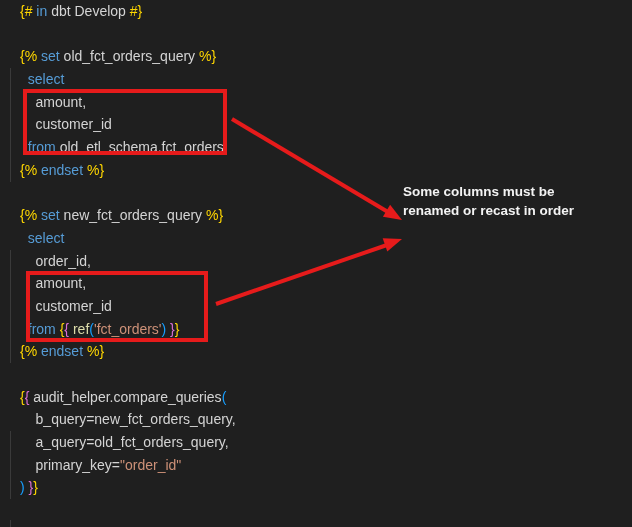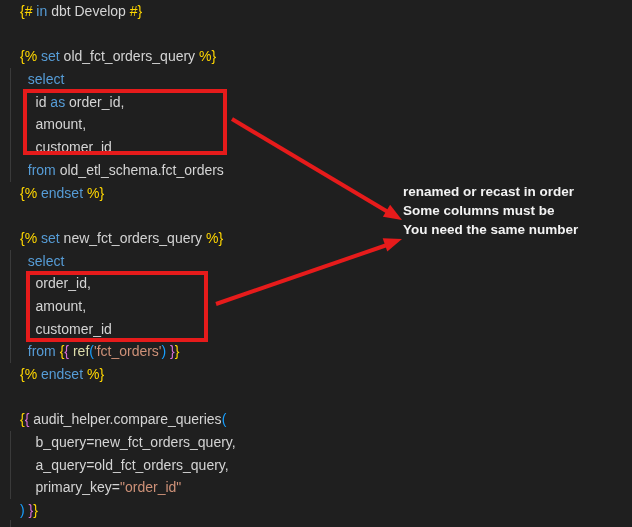--- a/index.html
+++ b/index.html
@@ -44,21 +44,20 @@
   <div class="indent-guide" style="top:68px;height:114px;"></div>
   <div class="indent-guide" style="top:250px;height:113px;"></div>
   <div class="indent-guide" style="top:431px;height:68px;"></div>
   <div class="indent-guide" style="top:520px;height:7px;"></div>
 
   <div class="code-area">
       <div class="code-line"><span class="c-y">{#</span><span class="c-t"> </span><span class="c-k">in</span><span class="c-t"> dbt Develop </span><span class="c-y">#}</span></div>
       <div class="code-line"></div>
       <div class="code-line"><span class="c-y">{%</span><span class="c-t"> </span><span class="c-k">set</span><span class="c-t"> old_fct_orders_query </span><span class="c-y">%}</span></div>
       <div class="code-line"><span class="c-t">  </span><span class="c-k">select</span></div>
-      <div class="code-line"><span class="c-t">    id </span><span class="c-k">as</span><span class="c-t"> order_id,</span></div>
       <div class="code-line"><span class="c-t">    amount,</span></div>
       <div class="code-line"><span class="c-t">    customer_id</span></div>
       <div class="code-line"><span class="c-t">  </span><span class="c-k">from</span><span class="c-t"> old_etl_schema.fct_orders</span></div>
       <div class="code-line"><span class="c-y">{%</span><span class="c-t"> </span><span class="c-k">endset</span><span class="c-t"> </span><span class="c-y">%}</span></div>
       <div class="code-line"></div>
       <div class="code-line"><span class="c-y">{%</span><span class="c-t"> </span><span class="c-k">set</span><span class="c-t"> new_fct_orders_query </span><span class="c-y">%}</span></div>
       <div class="code-line"><span class="c-t">  </span><span class="c-k">select</span></div>
       <div class="code-line"><span class="c-t">    order_id,</span></div>
       <div class="code-line"><span class="c-t">    amount,</span></div>
       <div class="code-line"><span class="c-t">    customer_id</span></div>
@@ -80,18 +79,17 @@
       <line x1="232" y1="119" x2="388" y2="212" stroke="#e61b1b" stroke-width="4"></line>
       <polygon points="402,220 382.9,216.8 390.1,204.8" fill="#e61b1b"></polygon>
     </g>
     <g>
       <line x1="216" y1="304" x2="387" y2="245" stroke="#e61b1b" stroke-width="4"></line>
       <polygon points="402,239 387.3,251.5 382.7,238.3" fill="#e61b1b"></polygon>
     </g>
   </svg>
 
   <div class="note">
+    <div>Some columns must be</div>
     <div>renamed or recast in order</div>
-    <div>Some columns must be</div>
-    <div>You need the same number</div>
   </div>
 
 </div>
 
 </body></html>

